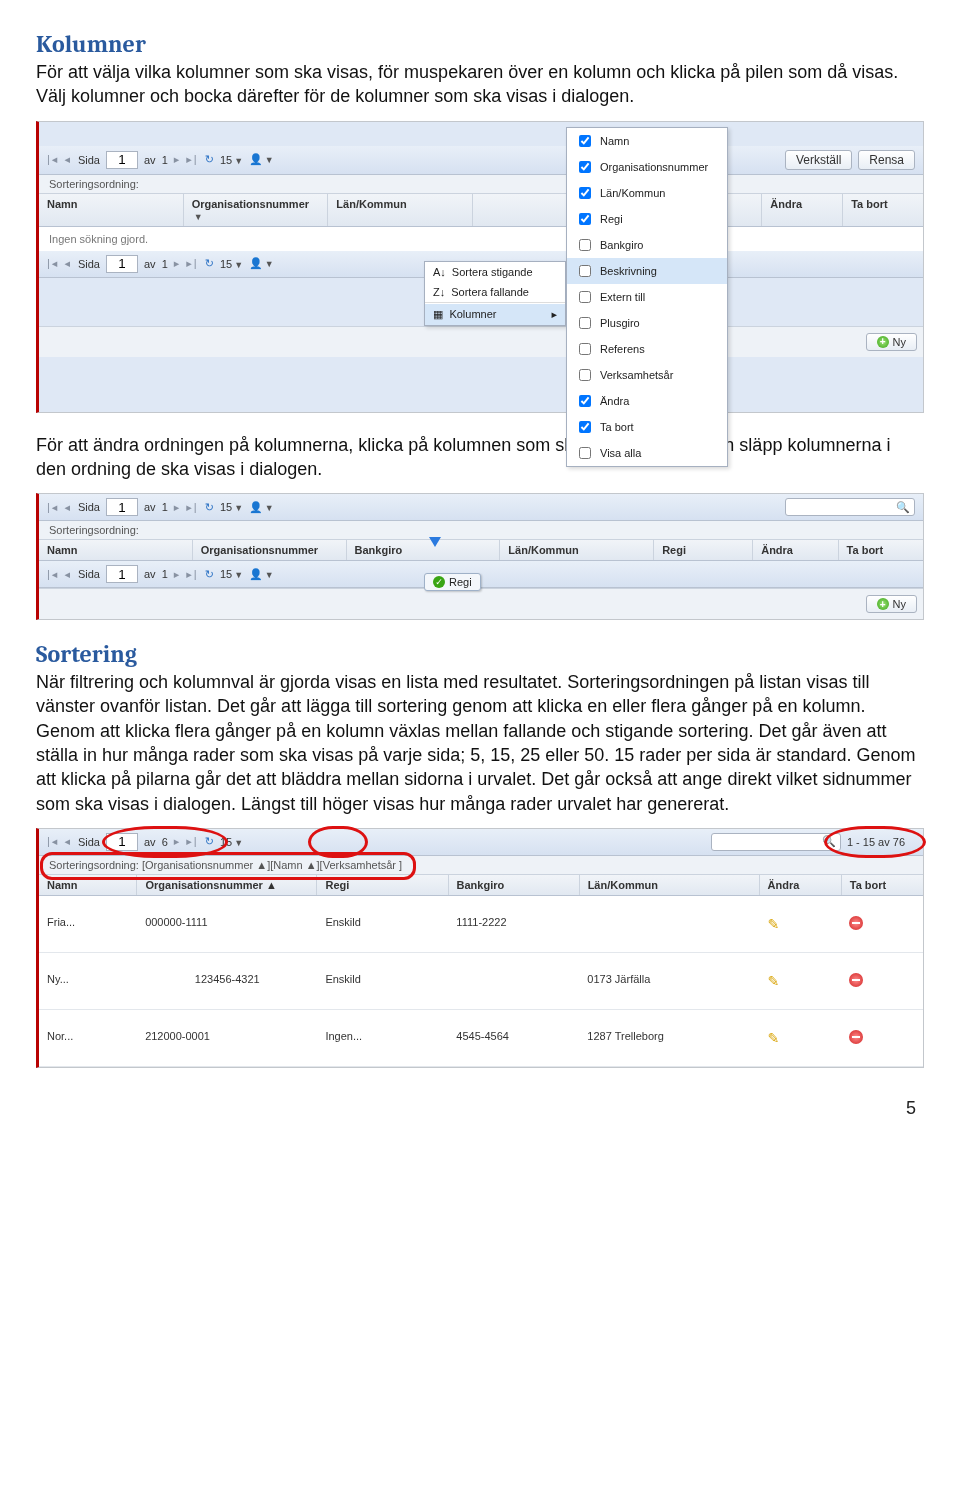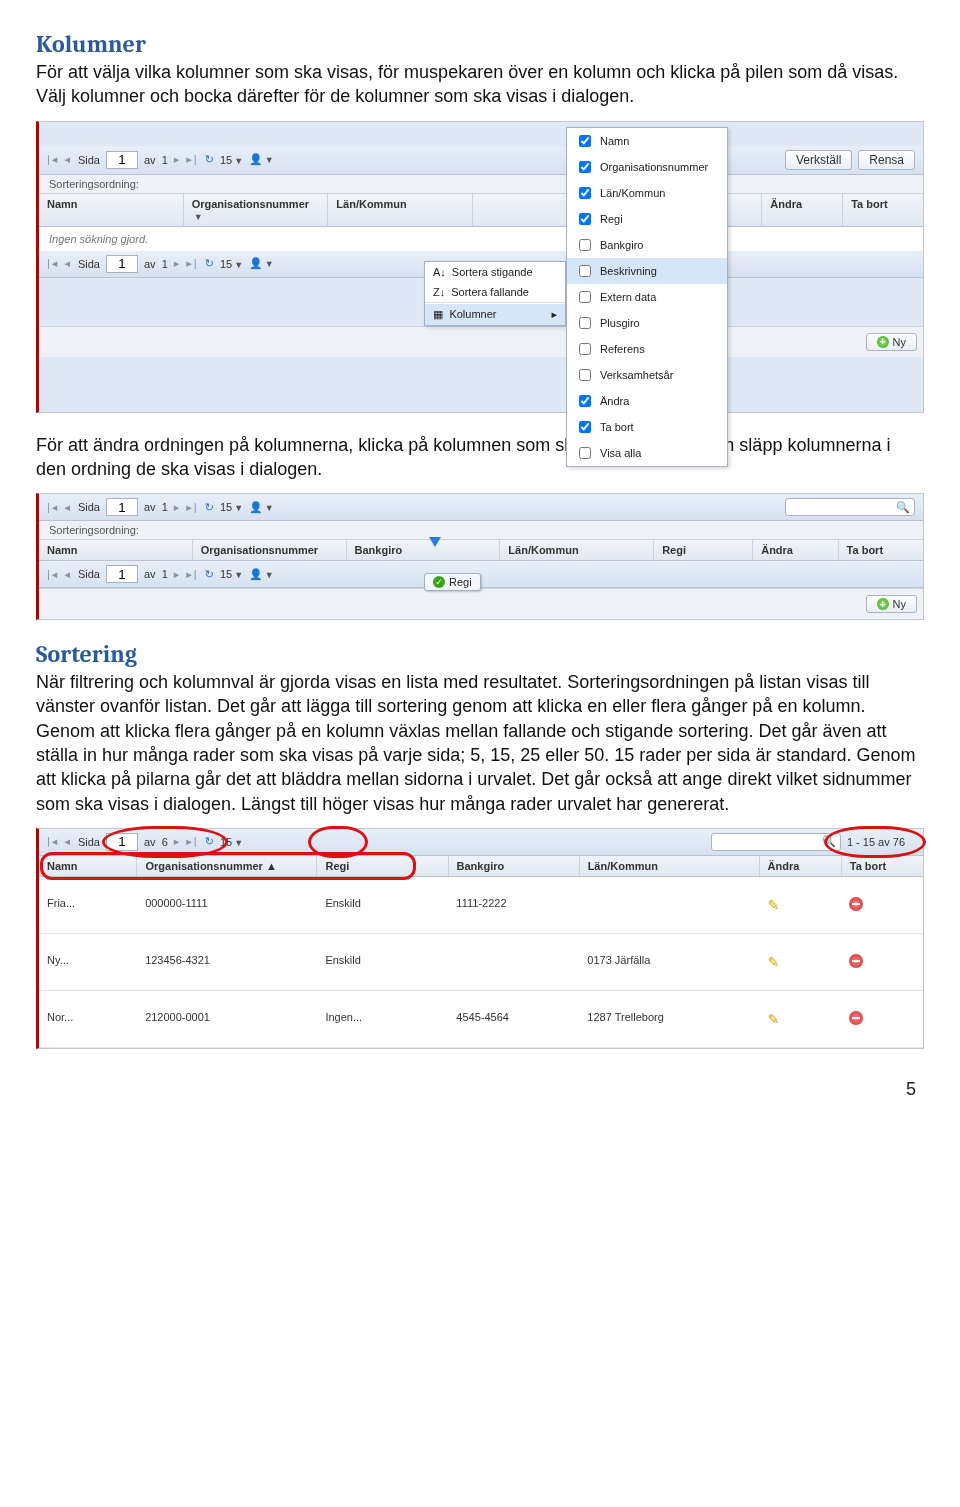--- a/index.html
+++ b/index.html
@@ -72,21 +72,21 @@
     flex: 1;
   }
   .cols > div:last-child { border-right: 0; }
   .datarow {
     display: flex;
     background: #fff;
     border-bottom: 1px solid #e3e7ec;
     font-size: 11px;
   }
   .datarow > div { flex: 1; padding: 20px 8px; }
-  .msg { padding: 6px 10px; color: #777; font-style: italic; background:#fff;}
+  .msg { padding: 6px 10px; color: #777; background:#fff;}
   
   .menu {
     position: absolute;
     background: #fff;
     border: 1px solid #a6b0c0;
     box-shadow: 2px 2px 4px rgba(0,0,0,.15);
     font-size: 11px;
   }
   .menu div {
     padding: 4px 8px;
@@ -245,21 +245,21 @@
       <div>
         <input type="checkbox" style="">
         <span>Bankgiro</span>
       </div>
       <div class="hl">
         <input type="checkbox" style="">
         <span>Beskrivning</span>
       </div>
       <div>
         <input type="checkbox" style="">
-        <span>Extern data</span>
+        <span>Extern till</span>
       </div>
       <div>
         <input type="checkbox" style="">
         <span>Plusgiro</span>
       </div>
       <div>
         <input type="checkbox" style="">
         <span>Referens</span>
       </div>
       <div>
@@ -348,20 +348,21 @@
       <span>6</span>
       <span class="pager-arrows">▸ ▸|</span>
       <span class="refreshicon">↻</span>
       <span><span>15</span><span class="dropdown-tri">▼</span></span>
       <span class="spacer"></span>
       <span class="search">
           <span>🔍</span>
         </span>
       <span class="pagenum-right">1 - 15 av 76</span>
     </div>
+    <div class="sort-row">Sorteringsordning: [Organisationsnummer ▲][Namn ▲][Verksamhetsår ]</div>
     <div class="cols">
       <div style="flex:.5">Namn</div>
       <div><span>Organisationsnummer</span> <span>▲</span></div>
       <div style="flex:.7">Regi</div>
       <div style="flex:.7">Bankgiro</div>
       <div>Län/Kommun</div>
       <div style="flex:.4">Ändra</div>
       <div style="flex:.4">Ta bort</div>
     </div>
     <div id="shot3rows">
@@ -369,21 +370,21 @@
           <div style="flex: 0.5 1 0%;">Fria...</div>
           <div style="flex: 1 1 0%;">000000-1111</div>
           <div style="flex: 0.7 1 0%;">Enskild</div>
           <div style="flex: 0.7 1 0%;">1111-2222</div>
           <div style="flex: 1 1 0%;"></div>
           <div style="flex: 0.4 1 0%;"><span class="editpencil">✎</span></div>
           <div style="flex: 0.4 1 0%;"><span class="delminus"></span></div>
         </div>
         <div class="datarow">
           <div style="flex: 0.5 1 0%;">Ny...</div>
-          <div style="flex: 1 1 0%;">123456-4321</div>
+          <div style="flex: 1 1 0%; text-align: center;">123456-4321</div>
           <div style="flex: 0.7 1 0%;">Enskild</div>
           <div style="flex: 0.7 1 0%;"></div>
           <div style="flex: 1 1 0%;">0173 Järfälla</div>
           <div style="flex: 0.4 1 0%;"><span class="editpencil">✎</span></div>
           <div style="flex: 0.4 1 0%;"><span class="delminus"></span></div>
         </div>
         <div class="datarow">
           <div style="flex: 0.5 1 0%;">Nor...</div>
           <div style="flex: 1 1 0%;">212000-0001</div>
           <div style="flex: 0.7 1 0%;">Ingen...</div>

